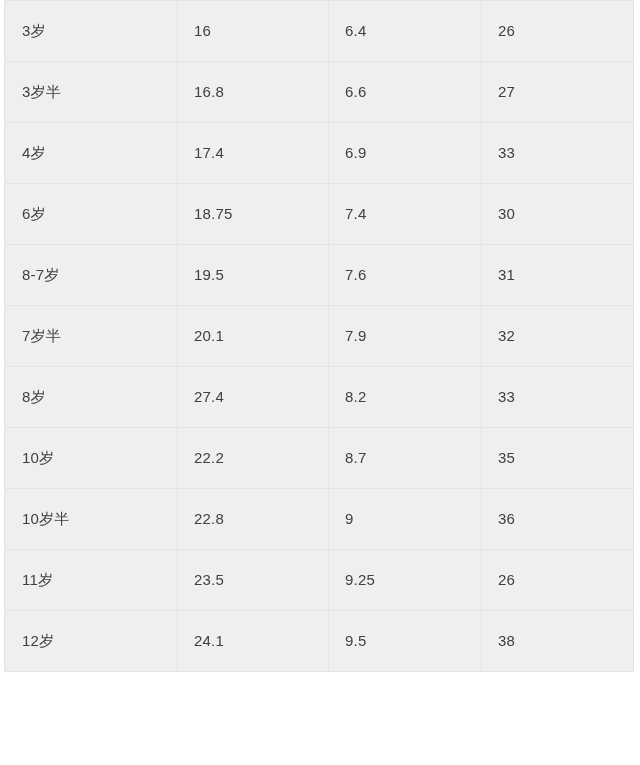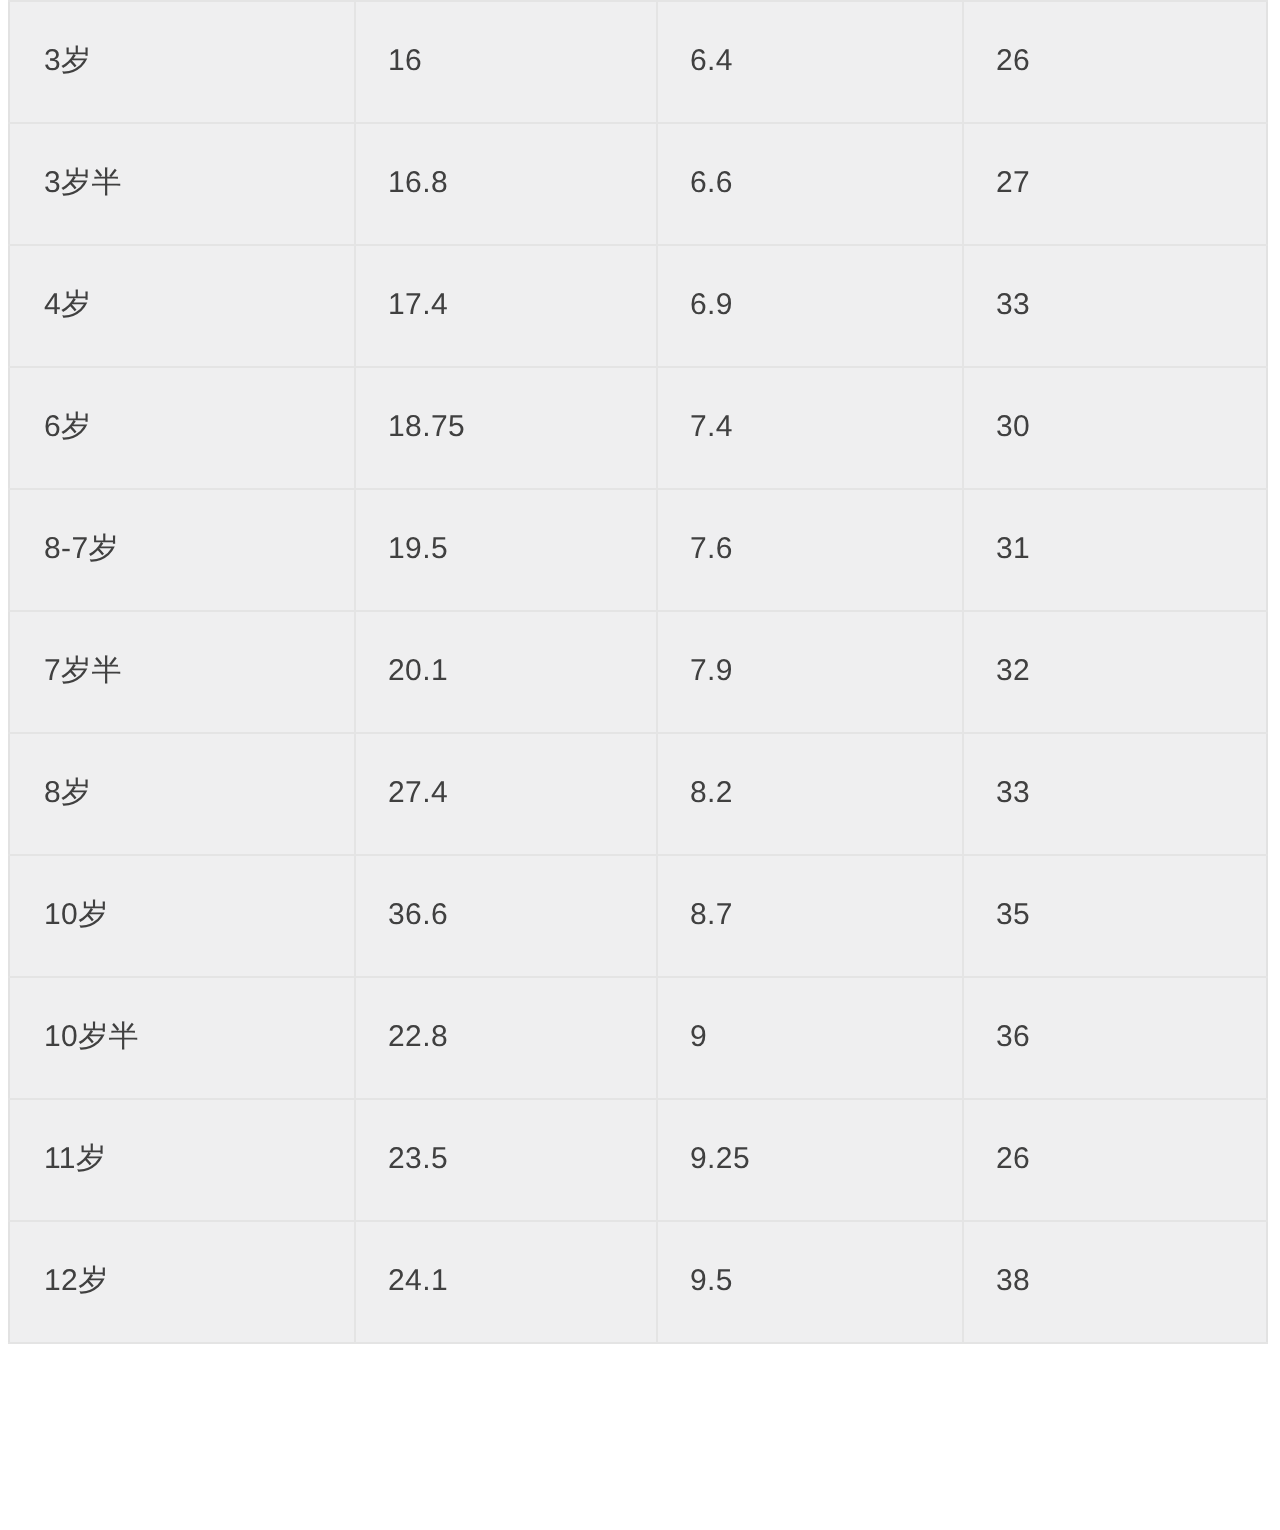--- a/index.html
+++ b/index.html
@@ -117,21 +117,21 @@
           <td>32</td>
         </tr>
         <tr>
           <td class="age-cell">8岁</td>
           <td>27.4</td>
           <td>8.2</td>
           <td>33</td>
         </tr>
         <tr>
           <td class="age-cell">10岁</td>
-          <td>36.6</td>
+          <td>22.2</td>
           <td>8.7</td>
           <td>35</td>
         </tr>
         <tr>
           <td class="age-cell">10岁半</td>
           <td>22.8</td>
           <td>9</td>
           <td>36</td>
         </tr>
         <tr>

